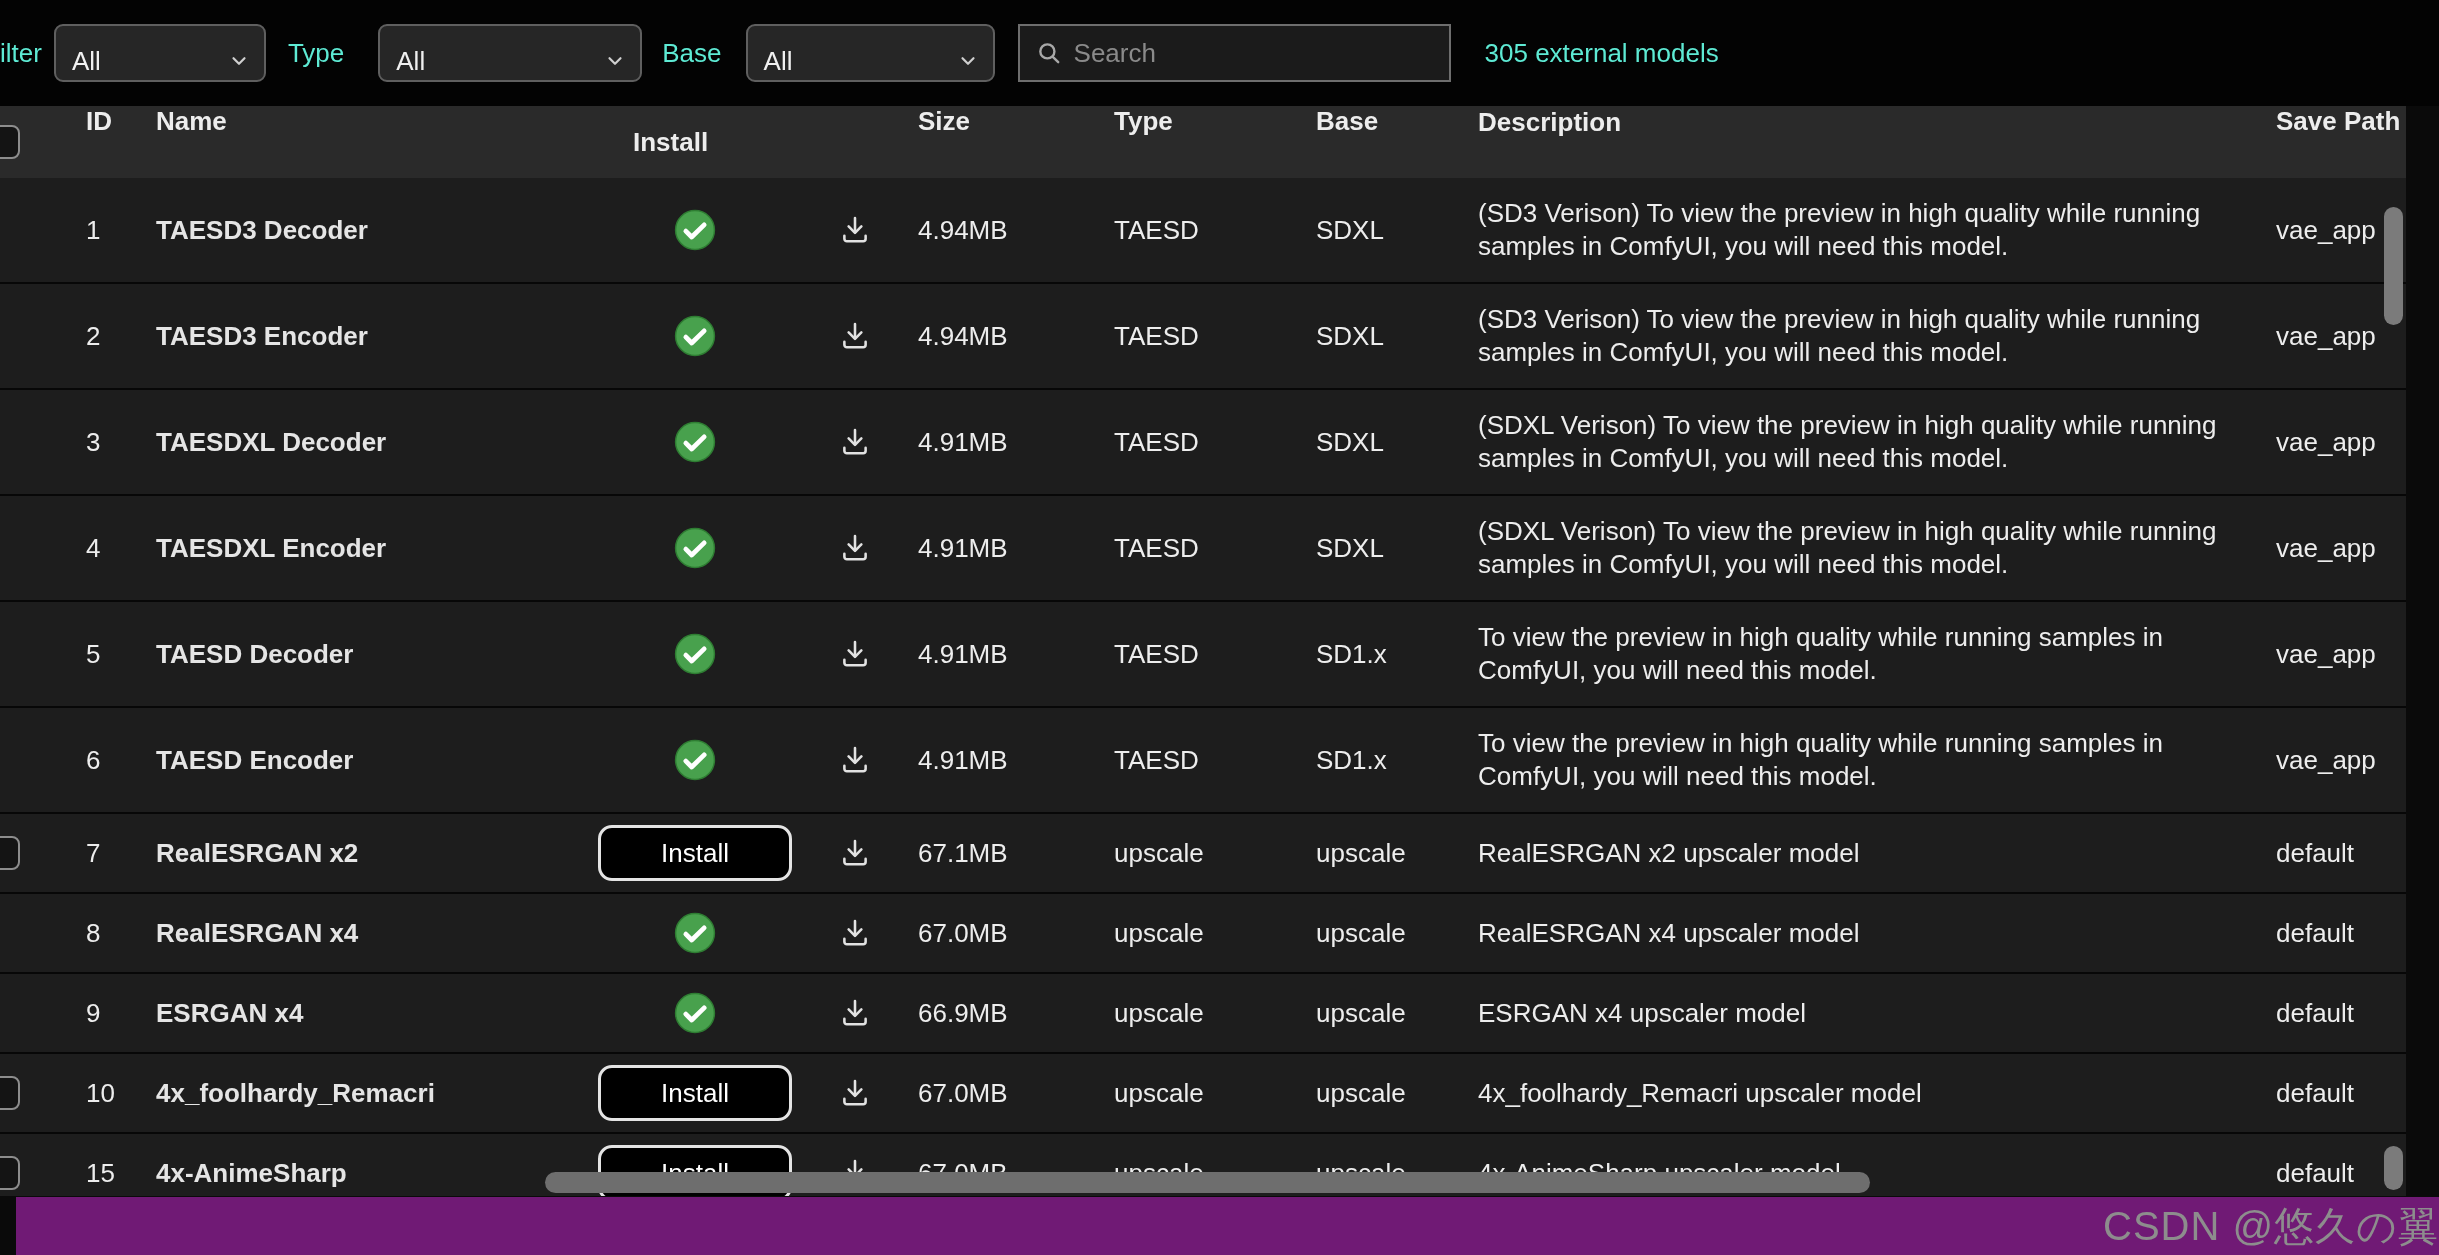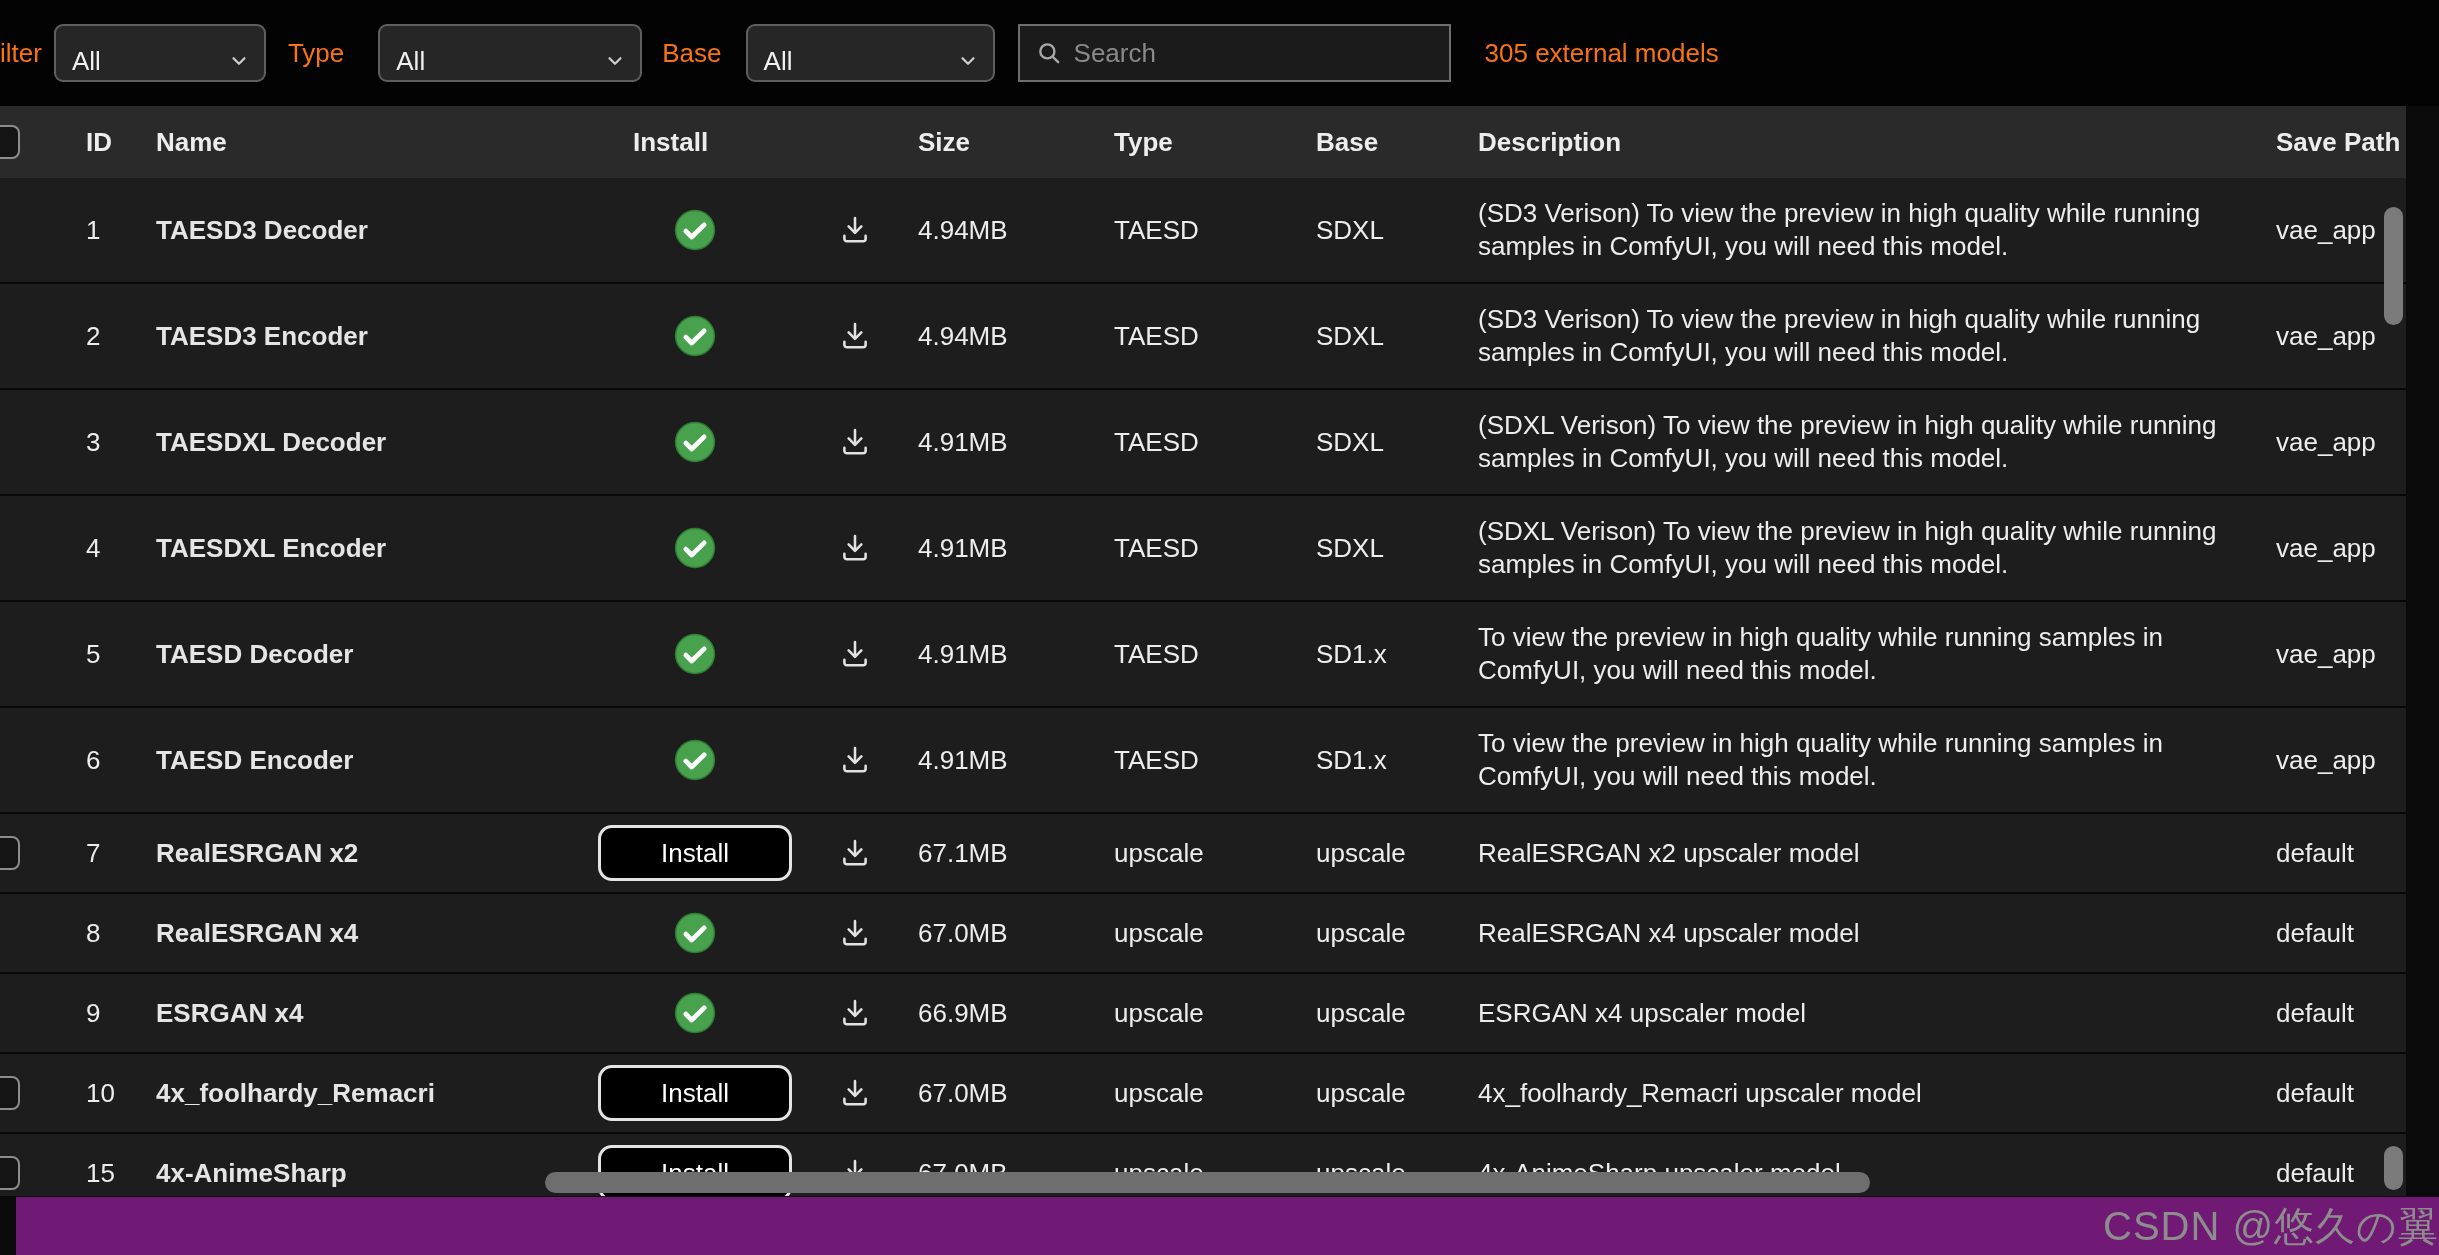--- a/index.html
+++ b/index.html
@@ -5,41 +5,41 @@
   * { margin:0; padding:0; box-sizing:border-box; }
   html,body { background:#000; }
   .app {
     position:relative; width:2439px; height:1255px; overflow:hidden;
     background:#0a0a0a; font-family:"Liberation Sans", "DejaVu Sans", sans-serif;
     color:#ededed; font-size:26px;
   }
 
   
   .topbar { display:flex; align-items:center; height:106px; background:#030303; }
-  .tb-label { color:#f97316; flex:none; }
+  .tb-label { color:#5eead4; flex:none; }
   .dd {
     display:flex; align-items:center; justify-content:space-between;
     background:#262626; border:2px solid #5f5f5f; border-radius:9px;
     height:58px; padding:16px 14px 0 16px; color:#f0f0f0; cursor:default; flex:none;
   }
   .dd .caret { display:flex; align-items:center; margin-left:14px; }
   .searchbox {
     display:flex; align-items:center; gap:12px; flex:none;
     background:#1b1b1b; border:2px solid #6e6e6e; border-radius:0;
     height:58px; width:433px; padding:0 16px;
   }
   .search-input {
     flex:1; background:transparent; border:none; outline:none;
     color:#eee; font-size:26px; font-family:inherit;
   }
   .search-input::placeholder { color:#8a8a8a; }
 
   
   .table-area { position:absolute; top:106px; left:0; width:2406px; height:1090px; overflow:hidden; background:#0a0a0a; }
-  .thead { display:flex; align-items:center; height:72px; background:#2a2a2a; font-weight:700; }
+  .thead { display:flex; height:72px; background:#2a2a2a; font-weight:700; }
   .row {
     display:flex; align-items:center; min-height:80px;
     background:#1d1d1d; border-bottom:2px solid #070707;
   }
   .col { flex:none; }
   .col-check { width:56px; display:flex; align-items:center; }
   .checkbox {
     width:34px; height:34px; border:2px solid #8d8d8d; border-radius:8px;
     background:#141414; margin-left:-14px; flex:none; cursor:pointer;
   }

